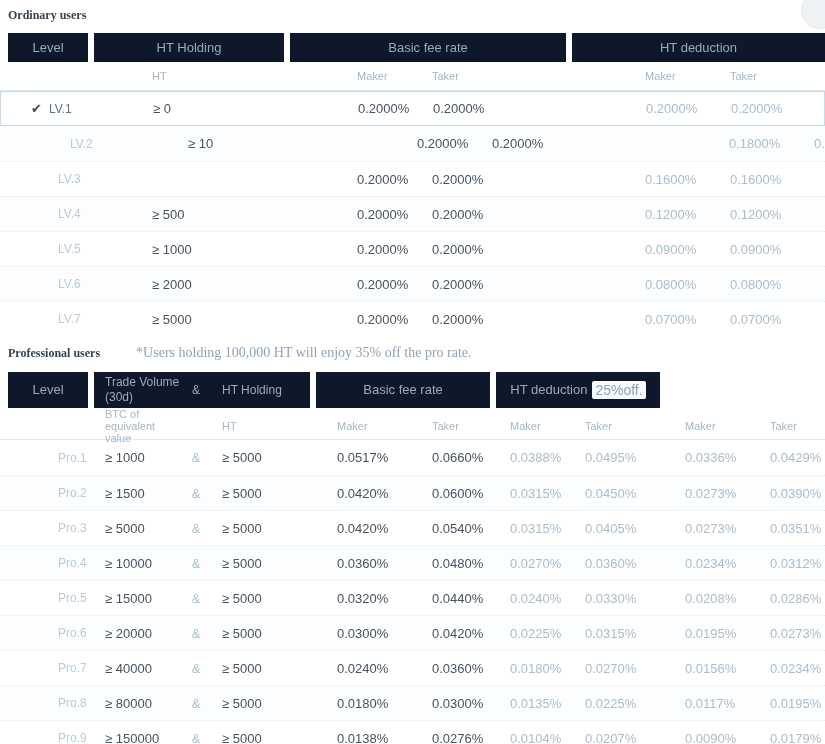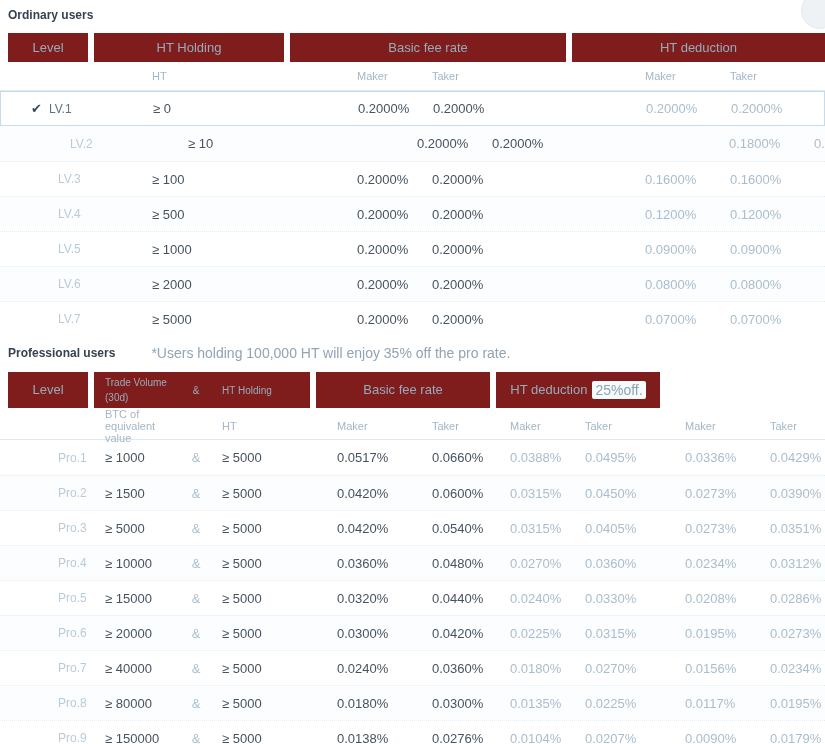--- a/index.html
+++ b/index.html
@@ -1,34 +1,34 @@
 <!DOCTYPE html>
 <html><head>
 <meta charset="utf-8">
 <style>
   html,body{margin:0;padding:0;}
   body{
     width:825px;height:744px;background:#ffffff;position:relative;overflow:hidden;
     font-family:"Liberation Sans",sans-serif;color:#46535f;
   }
   .section-title{font-size:12px;font-weight:bold;color:#36434f;}
-  .title-wrap{padding:5px 12px 0 8px;height:20px;display:flex;align-items:center;gap:6px;}
+  .title-wrap{padding:5px 12px 0 8px;height:20px;display:flex;align-items:center;gap:6px;font-family:Liberation Serif, serif;}
   .note{font-size:14px;font-weight:normal;color:#90a4b4;}
 
   
   .grid-ord{display:grid;grid-template-columns:8px 80px 6px 190px 6px 276px 6px 253px;}
   .grid-pro{display:grid;grid-template-columns:8px 80px 6px 216px 6px 174px 6px 164px 6px 159px;}
 
   .c-level{grid-column:2}.c-ht{grid-column:4}.c-basic{grid-column:6}.c-ded{grid-column:8}
   .p-level{grid-column:2}.p-b{grid-column:4}.p-basic{grid-column:6}.p-ded{grid-column:8}.p-hold{grid-column:10}
 
   
   .hrow{height:29px;margin-top:8px;}
   .hrow-pro{height:36px;margin-top:9px;}
-  .hbg{background:#7f1d1d;color:#97abbc;font-size:13px;display:flex;align-items:center;justify-content:center;text-align:center;line-height:14px;}
+  .hbg{background:#0f172a;color:#97abbc;font-size:13px;display:flex;align-items:center;justify-content:center;text-align:center;line-height:14px;}
   .badge{background:#f7fafb;color:#8da3b4;font-size:14px;padding:2px 3px;margin-left:5px;border-radius:2px;white-space:nowrap;}
 
   
   .subrow{height:28px;font-size:11px;color:#a3b7c6;border-bottom:1px solid #dde8ef;}
   .subrow-pro{height:31px;font-size:11px;color:#a3b7c6;border-bottom:1px solid #dde8ef;line-height:12px;}
   .subrow .cell,.subrow-pro .cell{display:flex;align-items:center;}
 
   
   .t-row{height:35px;box-sizing:border-box;align-items:center;font-size:13px;}
   .t-row + .t-row{border-top:1px dotted #e2ecf2;}
@@ -49,21 +49,21 @@
   .ord-ded{padding-left:73px;}
   .ord-ded .mk{width:85px;}
   .sub-ht{padding-left:58px;}
 
   
   .b-wrap{display:flex;align-items:center;width:100%;}
   .tv{width:88px;padding-left:11px;box-sizing:border-box;}
   .amp{width:28px;text-align:center;}
   .amp-light{color:#a8c0d0;}
   .htv{padding-left:12px;}
-  .hdr-b{background:#7f1d1d;height:100%;color:#97abbc;font-size:10px;line-height:15px;}
+  .hdr-b{background:#0f172a;height:100%;color:#97abbc;font-size:12px;line-height:15px;}
 
   .pro-basic{padding-left:21px;}
   .pro-basic .mk{width:95px;}
   .pro-ded{padding-left:14px;}
   .pro-ded .mk{width:75px;}
   .pro-hold{padding-left:19px;}
   .pro-hold .mk{width:85px;}
 
   .dark{color:#46535f;}
   .light{color:#aabdcb;}
@@ -129,21 +129,20 @@
       <span class="mk light">0.1800%</span>
       <span class="tk light">0.1800%</span>
     </div>
   </div>
 
   <div class="t-row grid-ord">
     <div class="cell c-level level-cell">
 
       <span>LV.3</span>
     </div>
-    <div class="cell c-ht ht-cell dark">≥ 100</div>
     <div class="cell c-basic ord-basic">
       <span class="mk dark">0.2000%</span>
       <span class="tk dark">0.2000%</span>
     </div>
     <div class="cell c-ded ord-ded">
       <span class="mk light">0.1600%</span>
       <span class="tk light">0.1600%</span>
     </div>
   </div>
 

